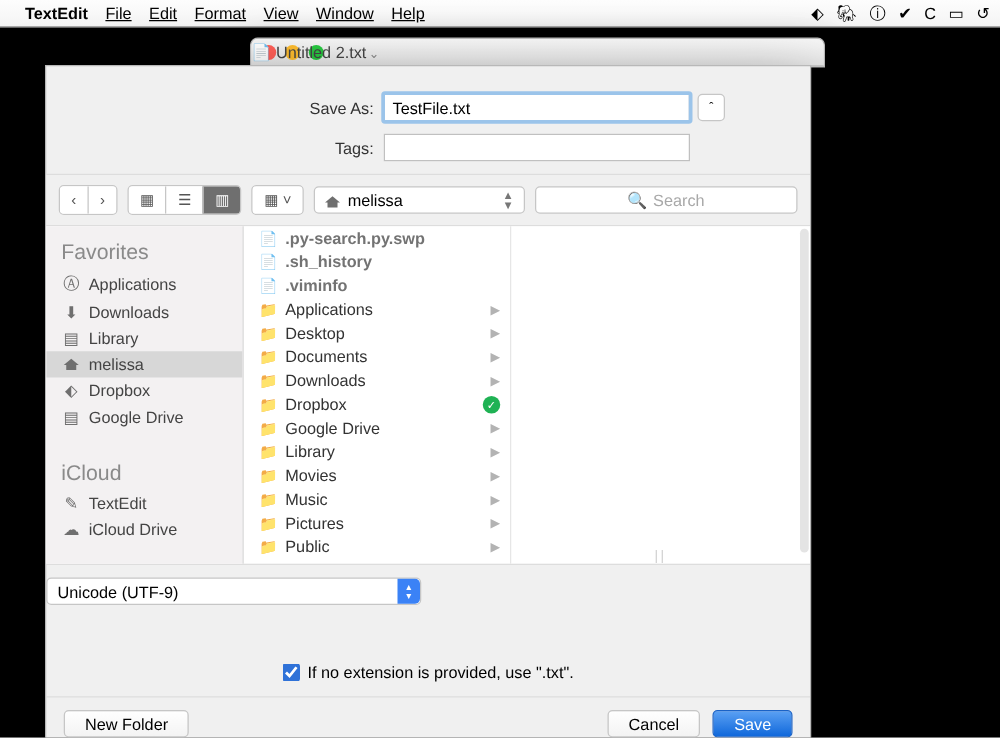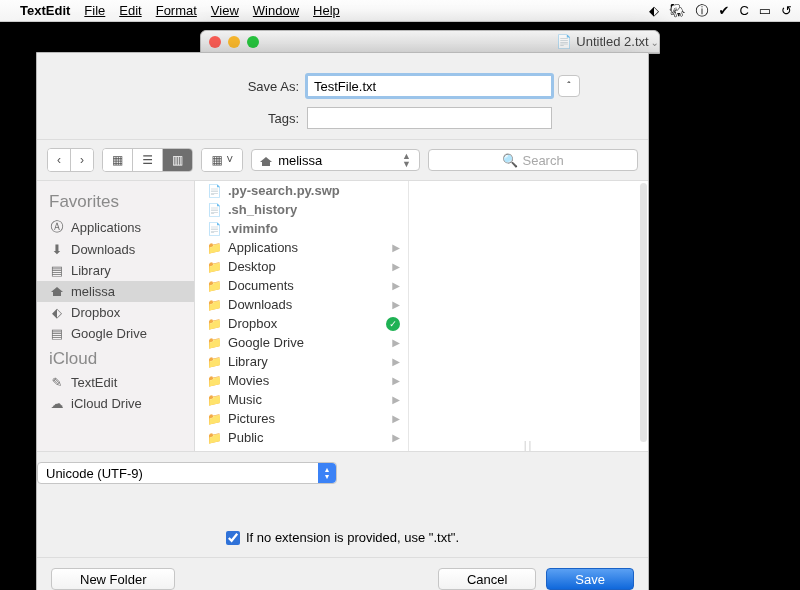--- a/index.html
+++ b/index.html
@@ -9,21 +9,21 @@
 .menubar .app{font-weight:600;margin-right:14px;}
 .menubar .menu-item{margin-right:14px;cursor:default;text-decoration:underline;}
 .menubar .status{margin-left:auto;display:flex;gap:10px;align-items:center;font-size:13px;}
 .window{position:absolute;left:200px;top:30px;width:460px;background:#ececec;border-radius:6px 6px 0 0;border:1px solid #bcbcbc;box-shadow:0 8px 30px rgba(0,0,0,.4);}
 .titlebar{height:22px;display:flex;align-items:center;position:relative;background:linear-gradient(#f7f7f7,#e7e7e7);border-bottom:1px solid #ccc;border-radius:6px 6px 0 0;}
 .traffic{display:flex;gap:7px;margin-left:8px;}
 .dot{width:12px;height:12px;border-radius:50%;}
 .dot.r{background:#ff5f57;}
 .dot.y{background:#febc2e;}
 .dot.g{background:#28c840;}
-.wtitle{position:absolute;left:0;right:0;text-align:right;font-size:13px;color:#444;}
+.wtitle{position:absolute;left:0;right:0;text-align:left;font-size:13px;color:#444;}
 .wtitle .chev{font-size:10px;color:#888;margin-left:2px;}
 .sheet{position:absolute;left:36px;top:52px;width:613px;background:#f0f0f0;border:1px solid #b8b8b8;border-radius:0 0 6px 6px;box-shadow:0 20px 50px rgba(0,0,0,.5);}
 .form-row{display:flex;align-items:center;margin:10px 0;}
 .form-row label{width:270px;text-align:right;padding-right:8px;color:#333;}
 .form-row input[type=text]{height:22px;padding:2px 6px;border:1px solid #c0c0c0;background:#fff;font-size:13px;}
 .saveas-input{width:245px;outline:3px solid #9bc4ea;outline-offset:-1px;border-radius:1px;}
 .tags-input{width:245px;}
 .expand-btn{width:22px;height:22px;margin-left:6px;border:1px solid #c6c6c6;border-radius:4px;background:#fff;display:flex;align-items:center;justify-content:center;font-size:10px;}
 .toolbar{display:flex;gap:8px;padding:8px 10px;border-top:1px solid #ddd;border-bottom:1px solid #ddd;background:#f0f0f0;align-items:center;}
 .seg{display:flex;border:1px solid #c6c6c6;border-radius:4px;overflow:hidden;background:#fff;}
@@ -49,21 +49,21 @@
 .col-empty{flex:1;position:relative;}
 .vsb{position:absolute;right:1px;top:2px;width:7px;height:96%;background:#e4e4e4;border-radius:4px;}
 .col-empty .handle{position:absolute;bottom:0;left:50%;transform:translateX(-50%);color:#cfcfcf;font-size:11px;letter-spacing:2px;}
 .enc-row{display:flex;align-items:center;padding:10px 0;border-top:1px solid #ddd;}
 .enc-row label{width:302px;text-align:right;padding-right:8px;}
 .enc-select{width:300px;height:22px;border:1px solid #c6c6c6;border-radius:4px;background:#fff;display:flex;align-items:center;padding:0 8px;position:relative;}
 .enc-select .cap{position:absolute;right:0;top:0;bottom:0;width:18px;background:#3b82f6;border-radius:0 4px 4px 0;display:flex;align-items:center;justify-content:center;color:#fff;font-size:8px;line-height:7px;}
 .ext-row{display:flex;align-items:center;justify-content:center;gap:6px;padding:0 0 12px;margin-top:36px;}
 .ext-row input[type=checkbox]{width:14px;height:14px;accent-color:#2f72d8;}
 .footer{display:flex;padding:10px 14px;border-top:1px solid #ddd;}
-.btn{height:22px;padding:0 28px;border:1px solid #c6c6c6;border-radius:4px;background:linear-gradient(#fff,#f3f3f3);font-size:13px;}
+.btn{height:22px;padding:0 16px;border:1px solid #c6c6c6;border-radius:4px;background:linear-gradient(#fff,#f3f3f3);font-size:13px;}
 .btn.primary{background:linear-gradient(#5aa0f3,#1068db);color:#fff;border-color:#1a62c6;}
 .footer .spacer{flex:1;}
 .footer .btn+.btn{margin-left:10px;}
 .home-ic{display:inline-block;width:12px;height:12px;position:relative;}
 .home-ic::before{content:"";position:absolute;left:0;top:3px;width:0;height:0;border-left:6px solid transparent;border-right:6px solid transparent;border-bottom:5px solid #6f6f6f;}
 .home-ic::after{content:"";position:absolute;left:2px;top:7px;width:8px;height:5px;background:#6f6f6f;}
 </style>
 </head>
 <body>
 
@@ -155,21 +155,21 @@
           <span>melissa</span>
         </div>
       <div class="sb-item">
           <span class="ic">⬖</span>
           <span>Dropbox</span>
         </div>
       <div class="sb-item">
           <span class="ic">▤</span>
           <span>Google Drive</span>
         </div>
-      <div class="sb-head" style="margin-top:2px;">iCloud</div>
+      <div class="sb-head" style="margin-top:22px;">iCloud</div>
       <div class="sb-item">
           <span class="ic">✎</span>
           <span>TextEdit</span>
         </div>
       <div class="sb-item">
           <span class="ic">☁︎</span>
           <span>iCloud Drive</span>
         </div>
     </div>
 

